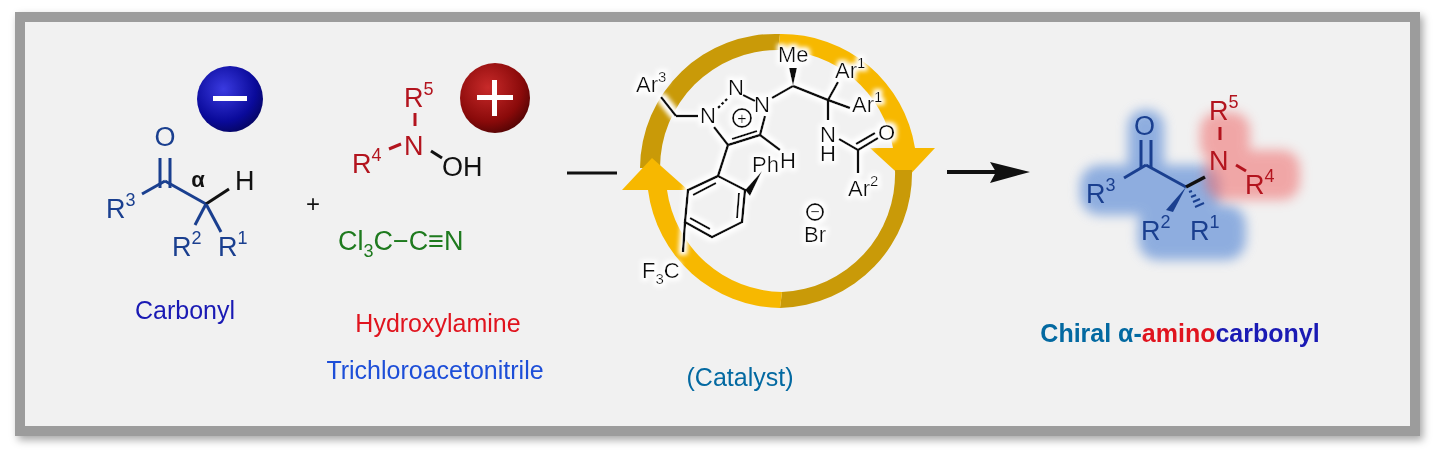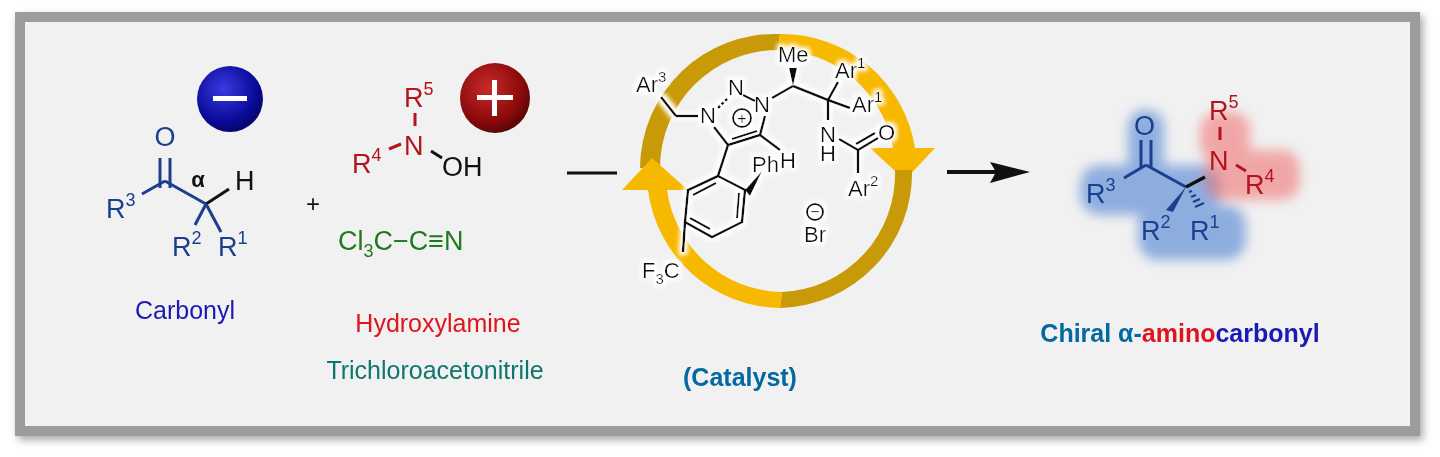--- a/index.html
+++ b/index.html
@@ -9,21 +9,21 @@
     position: absolute; left: 15px; top: 12px; width: 1405px; height: 424px;
     background: #f1f1f1;
     border: 10px solid #9c9c9c;
     box-sizing: border-box;
     box-shadow: 3px 4px 8px rgba(0,0,0,0.35);
   }
   svg.scheme { position: absolute; left: 0; top: 0; }
   .lbl { position: absolute; font-size: 25px; text-align: center; line-height: 31px; }
   .blue { color: #1a1ab4; }
   .red { color: #e0141e; }
-  .green { color: #0f766e; }
+  .green { color: #1d4ed8; }
   .black { color: #0369a1; }
 </style>
 </head>
 <body>
 
 <div class="frame"></div>
 
 <svg class="scheme" width="1440" height="457" viewBox="0 0 1440 457">
   <defs>
     <radialGradient id="gBlue" cx="40%" cy="35%" r="70%">
@@ -204,15 +204,15 @@
     </g>
   </g>
 </svg>
 
 <div class="lbl blue" style="left:100px; top:295px; width:170px;">
   <div>Carbonyl</div>
 </div>
 <div class="lbl red" style="left:318px; top:308px; width:240px;">Hydroxylamine</div>
 <div class="lbl green" style="left:290px; top:355px; width:290px;">Trichloroacetonitrile</div>
 <div class="lbl black" style="left:590px; top:362px; width:300px;">
-  <div style="font-weight:bold;">(Catalyst)</div>
+  <div style="font-weight:normal;">(Catalyst)</div>
 </div>
 <div class="lbl" style="left:1010px; top:318px; width:340px; font-weight:bold;"><span class="black">Chiral α-</span><span class="red">amino</span><span class="blue">carbonyl</span></div>
 
 </body></html>

